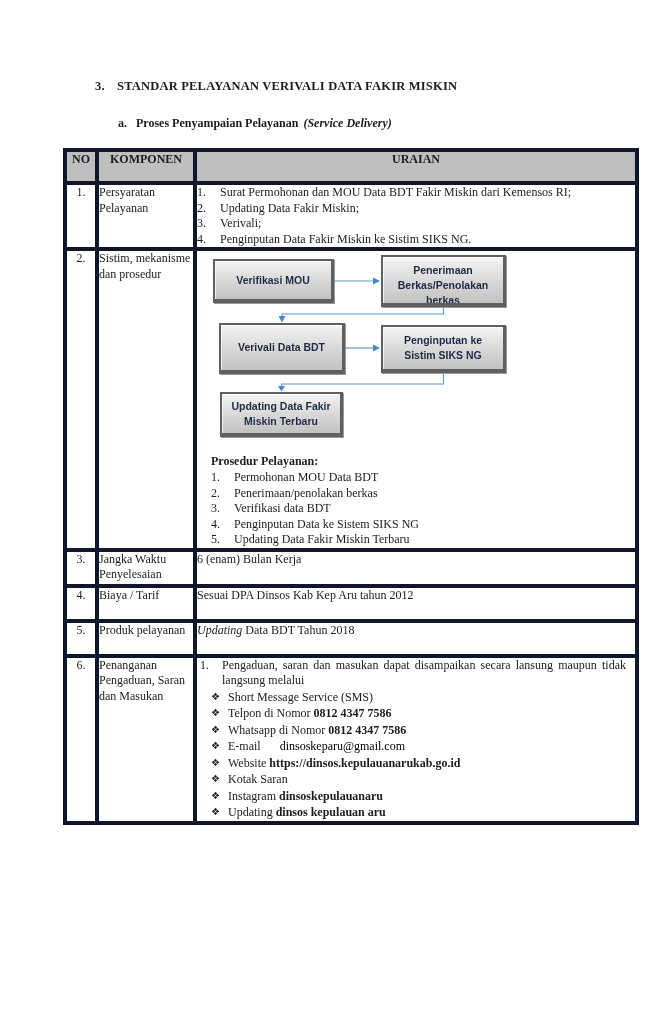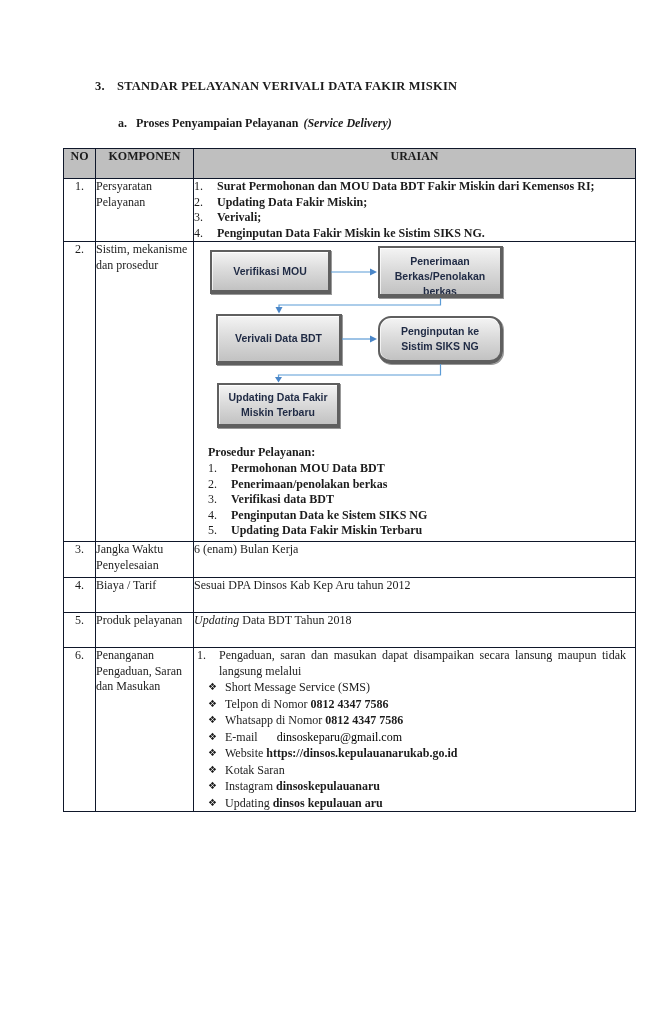--- a/index.html
+++ b/index.html
@@ -12,33 +12,33 @@
   
   .doc-title { position:absolute; left:95px; top:79px; display:flex; font-weight:bold; font-size:12.5px; letter-spacing:.2px; }
   .doc-title .t-num { width:22px; flex:none; }
   .doc-subtitle { position:absolute; left:118px; top:116px; display:flex; font-weight:bold; font-size:12px; }
   .doc-subtitle .s-letter { width:18px; flex:none; }
   .doc-subtitle .s-italic { font-style:italic; margin-left:5px; }
 
   
   table.std { position:absolute; left:63px; top:148px; width:572px;
     border-collapse:collapse; table-layout:fixed; font-size:12px; }
-  table.std th, table.std td { border:1px solid #0f172a; vertical-align:top; padding:0; }
+  table.std th, table.std td { border:4px solid #0f172a; vertical-align:top; padding:0; }
   th.hdr { background:#bfbfbf; font-weight:bold; height:29px; text-align:center; vertical-align:middle; font-size:12px; }
   td.no-cell { text-align:center; padding-top:4px; }
   td.komp-cell { padding:4px 3px 0 7px; line-height:15.5px; }
   td.ur-cell { padding:4px 6px 0 12px; line-height:15.5px; }
 
   .r1 { height:61px; } .r2 { height:300px; } .r3 { height:36px; }
   .r4 { height:35px; } .r5 { height:35px; } .r6 { height:157px; }
 
   
   .nrow { display:flex; line-height:15.5px; }
   .nnum { width:23px; flex:none; }
-  .ntext { flex:1;font-weight:bold; }
+  .ntext { flex:1; }
 
   
   .fc { position:relative; width:445px; height:188px; margin:4px 0 0 14px; }
   .fcbox {
     position:absolute; box-sizing:border-box;
     background:linear-gradient(180deg,#f4f4f4 0%,#dcdcdc 45%,#c2c2c2 100%);
     border:2px solid #5f5f5f; border-right-width:3px; border-bottom-width:4px;
     box-shadow:inset 0 1px 0 rgba(255,255,255,.95), inset 1px 0 0 rgba(255,255,255,.7), 1px 1px 0 #999;
     display:flex; flex-direction:column; align-items:center; justify-content:center;
     text-align:center; overflow:hidden;
@@ -124,21 +124,21 @@
             <span>Verifikasi MOU</span>
           </div>
           <div class="fcbox clip" style="left:170px; top:0px; width:125px; height:52px;">
             <span>Penerimaan</span>
             <span>Berkas/Penolakan</span>
             <span>berkas</span>
           </div>
           <div class="fcbox" style="left:8px; top:68px; width:126px; height:51px;">
             <span>Verivali Data BDT</span>
           </div>
-          <div class="fcbox" style="left:170px; top:70px; width:125px; height:48px;border-radius:13px;">
+          <div class="fcbox" style="left:170px; top:70px; width:125px; height:48px;">
             <span>Penginputan ke</span>
             <span>Sistim SIKS NG</span>
           </div>
           <div class="fcbox" style="left:9px; top:137px; width:123px; height:45px;">
             <span>Updating Data Fakir</span>
             <span>Miskin Terbaru</span>
           </div>
 
           <svg width="445" height="188">
             <g stroke="#5b9bd5" stroke-width="1.2" fill="none">

